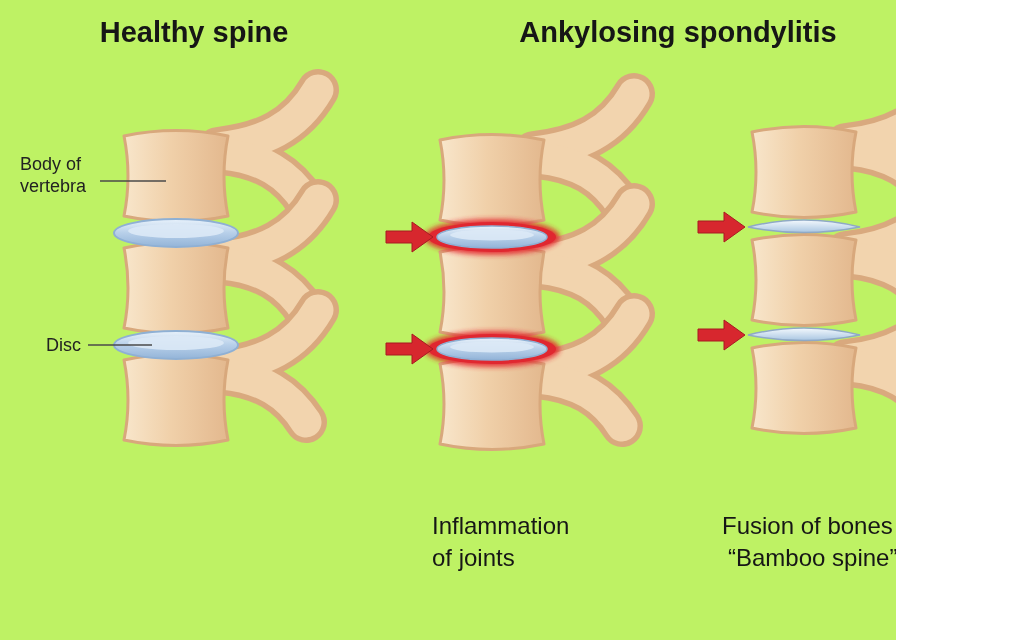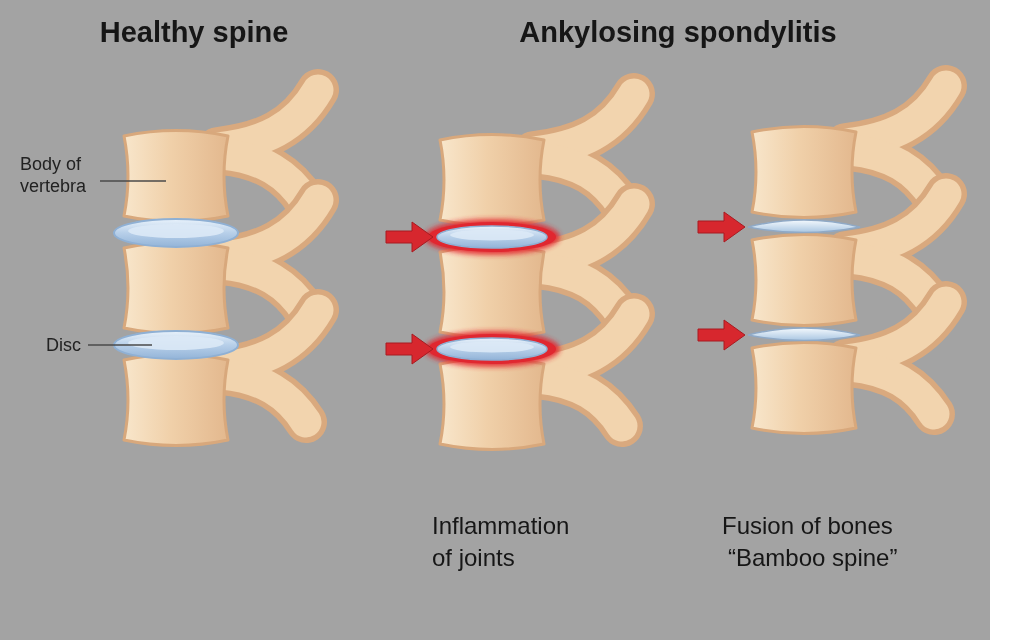--- a/index.html
+++ b/index.html
@@ -1,19 +1,19 @@
 <!DOCTYPE html>
 <html><head>
 <meta charset="utf-8">
 <style>
   html,body{margin:0;padding:0;background:#fff;}
   .canvas{
     position:relative;
-    width:990px;height:640px;
-    background:#a3a3a3;
+    width:896px;height:640px;
+    background:#bef264;
     font-family:"Liberation Sans", sans-serif;
     overflow:hidden;
     text-decoration:underline;
   }
   svg{display:block;font-family:"Liberation Sans", sans-serif;}
   .title{font-size:29px;font-weight:bold;fill:#161616;}
   .lbl{font-size:18px;fill:#222222;}
   .cap{font-size:24px;fill:#161616;}
   .leader{stroke:#4a4a4a;stroke-width:1.5;}
 </style>

